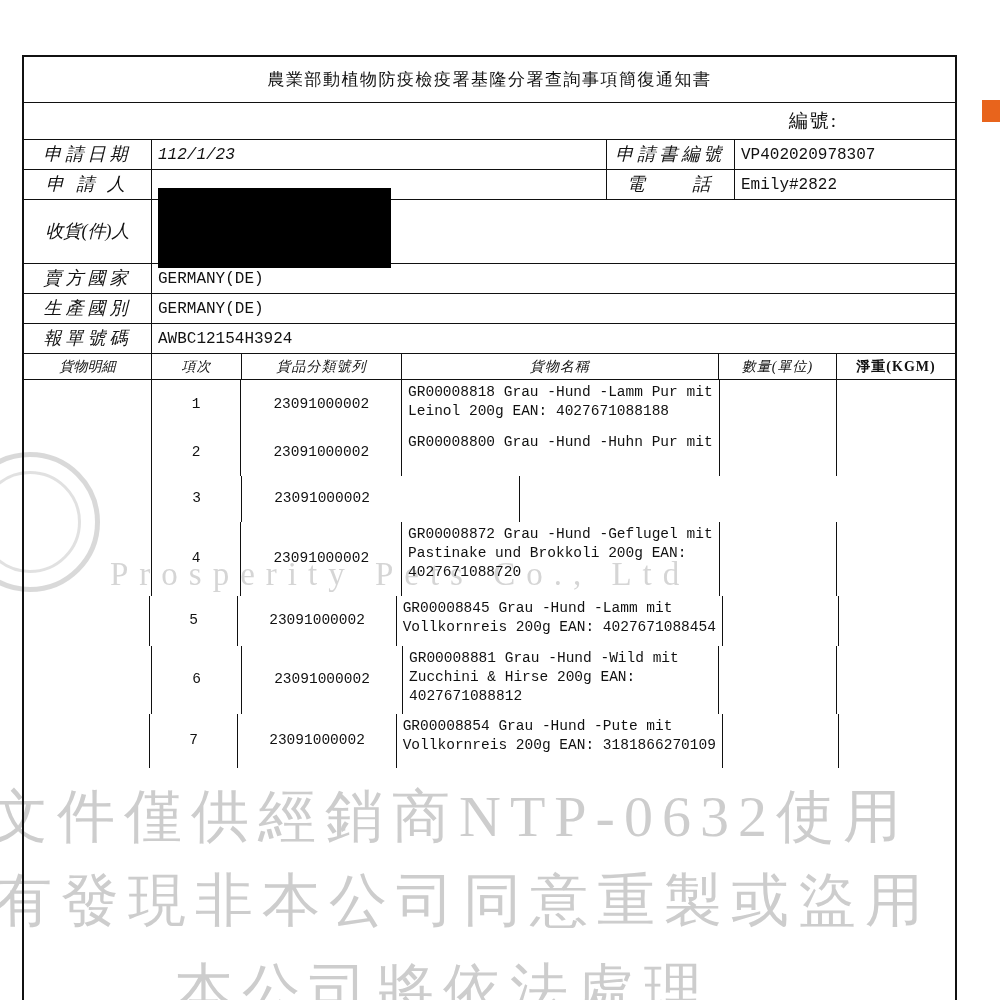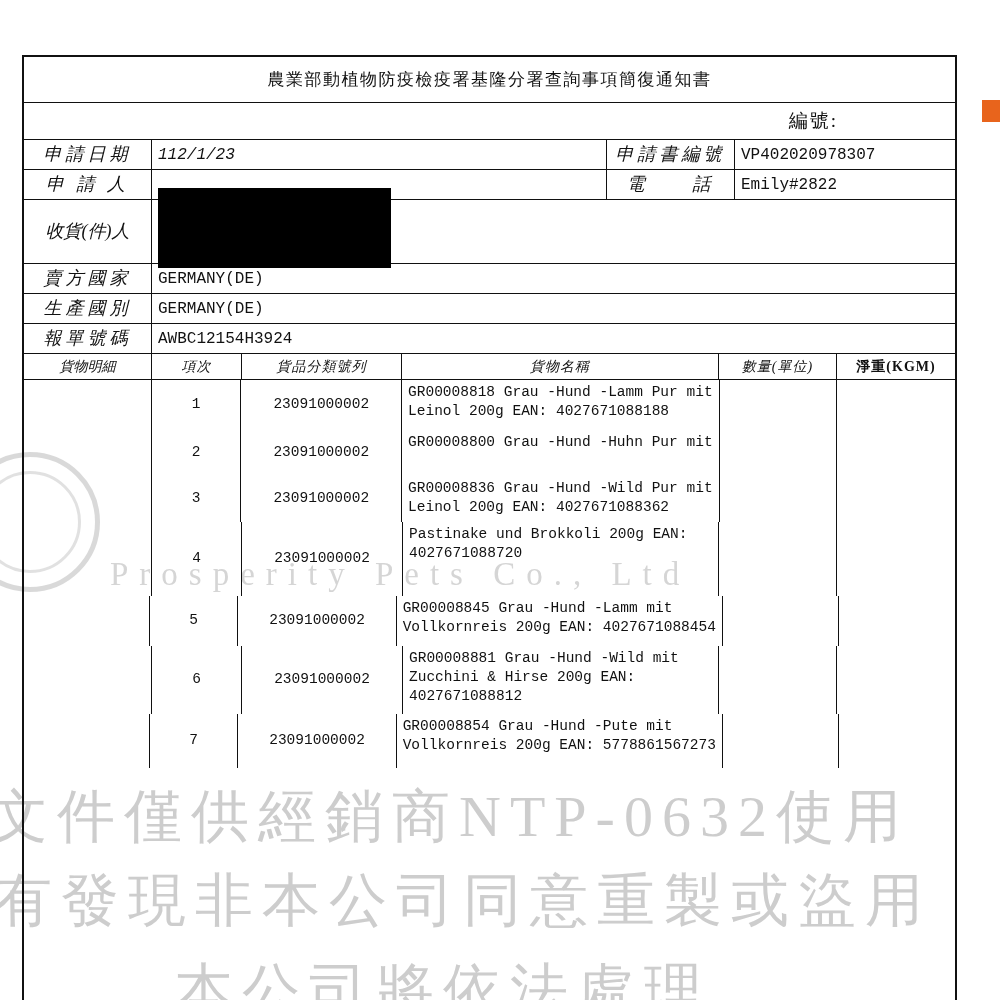--- a/index.html
+++ b/index.html
@@ -289,32 +289,29 @@
           <div class="cell c-name">
             <span class="name-line">GR00008800 Grau -Hund -Huhn Pur mit</span>
           </div>
           <div class="cell c-qty"></div>
           <div class="cell c-net"></div>
         </div>
         <div class="det-row" style="height: 46px; border-bottom: none;">
           <div class="cell c-detlbl"></div>
           <div class="cell c-seq">3</div>
           <div class="cell c-code">23091000002</div>
-          <div class="cell c-name">
-            <span class="name-line">GR00008836 Grau -Hund -Wild Pur mit</span>
-            <span class="name-line">Leinol 200g EAN: 4027671088362</span>
-          </div>
           <div class="cell c-qty"></div>
           <div class="cell c-net"></div>
         </div>
         <div class="det-row" style="height: 74px; border-bottom: none;">
           <div class="cell c-detlbl"></div>
           <div class="cell c-seq">4</div>
           <div class="cell c-code">23091000002</div>
           <div class="cell c-name">
+            <span class="name-line">GR00008872 Grau -Hund -Geflugel mit</span>
             <span class="name-line">Pastinake und Brokkoli 200g EAN:</span>
             <span class="name-line">4027671088720</span>
           </div>
           <div class="cell c-qty"></div>
           <div class="cell c-net"></div>
         </div>
         <div class="det-row" style="height: 50px; border-bottom: none;">
           <div class="cell c-detlbl"></div>
           <div class="cell c-seq">5</div>
           <div class="cell c-code">23091000002</div>
@@ -336,21 +333,21 @@
           </div>
           <div class="cell c-qty"></div>
           <div class="cell c-net"></div>
         </div>
         <div class="det-row" style="height: 54px; border-bottom: none;">
           <div class="cell c-detlbl"></div>
           <div class="cell c-seq">7</div>
           <div class="cell c-code">23091000002</div>
           <div class="cell c-name">
             <span class="name-line">GR00008854 Grau -Hund -Pute mit</span>
-            <span class="name-line">Vollkornreis 200g EAN: 5778861567273</span>
+            <span class="name-line">Vollkornreis 200g EAN: 3181866270109</span>
           </div>
           <div class="cell c-qty"></div>
           <div class="cell c-net"></div>
         </div>
       </div>
 
   </div>
 
   <div class="redact"></div>
 

